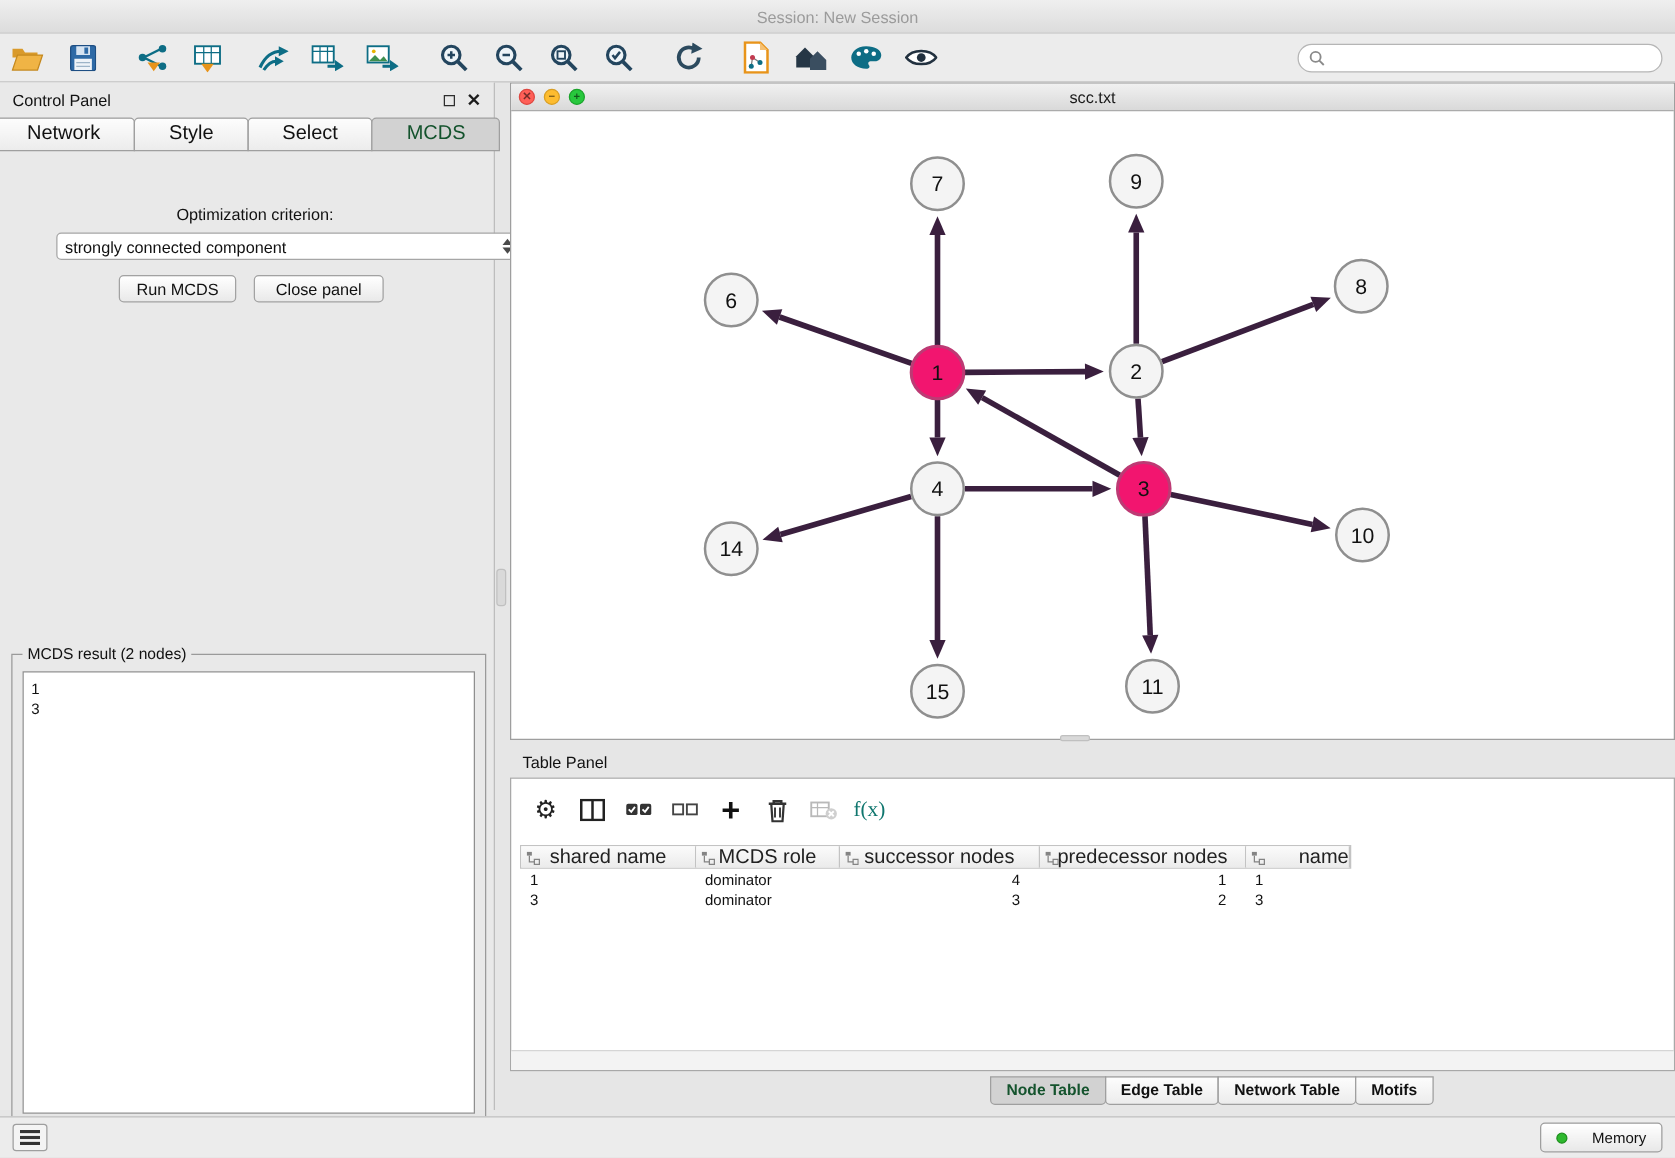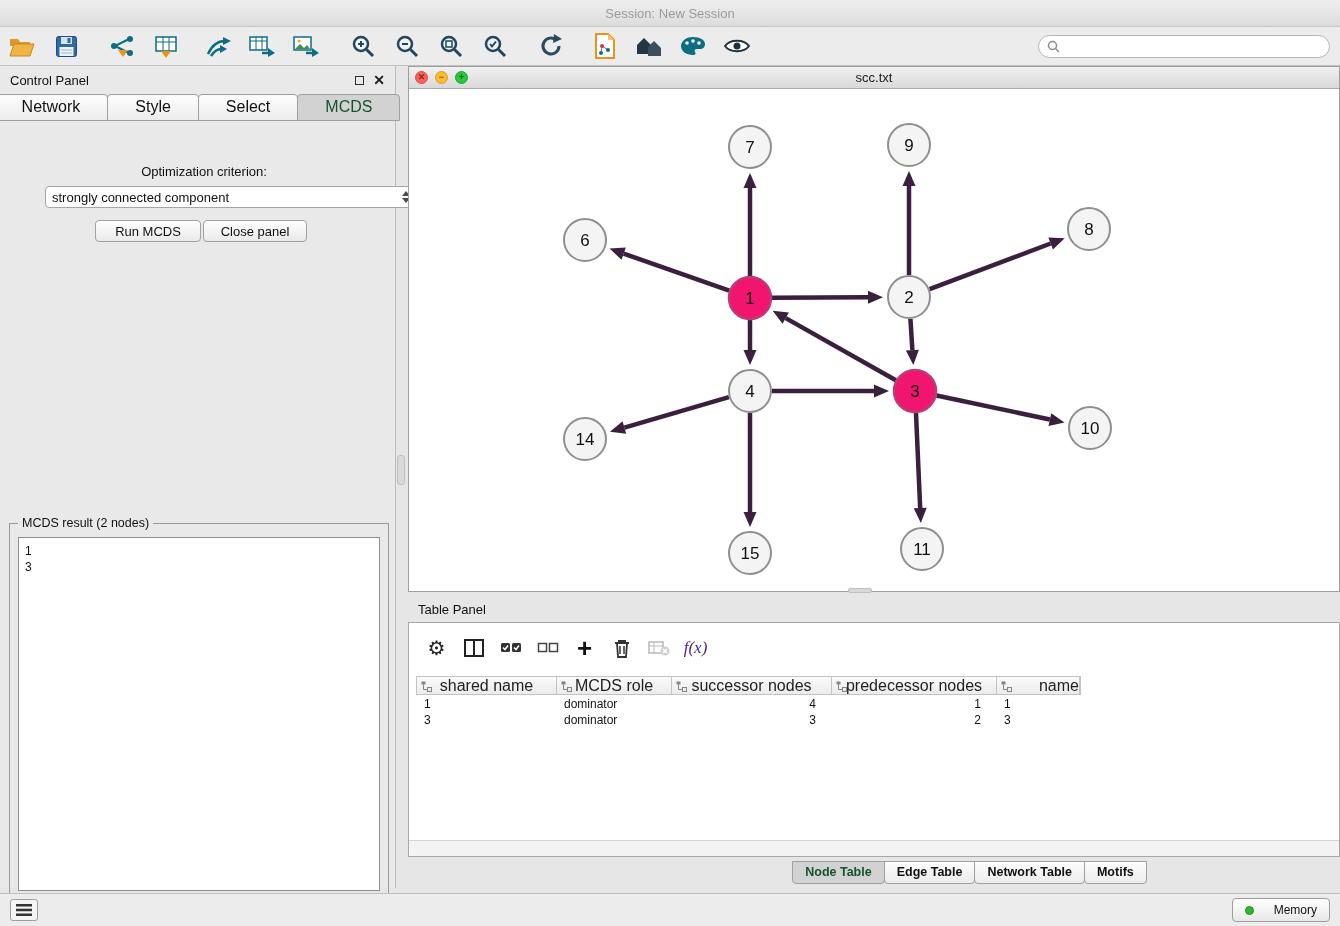--- a/index.html
+++ b/index.html
@@ -48,21 +48,21 @@
 .t-green{background:#28c83d;border:1px solid #1ba32b}
 #network-title{position:absolute;left:0;right:0;text-align:center;font-size:13px;color:#1a1a1a;pointer-events:none}
 
 
 #table-panel{position:absolute;left:408px;top:595px;width:1124px;height:293px}
 #tp-content{position:absolute;left:0;top:27px;width:932px;height:235px;background:#fff;border:1px solid #a8a8a8}
 .tp-toolbar{position:absolute;left:0;top:0;right:0;height:50px;display:flex;align-items:center;padding-left:9px}
 .tp-tool{width:37px;height:34px;display:flex;align-items:center;justify-content:center}
 .gear-glyph{font-size:20px;color:#222;line-height:1}
 .plus-glyph{font-size:26px;font-weight:bold;color:#111;line-height:1}
-.fx-glyph{font-family:"Liberation Serif",serif;font-style:italic;font-size:17px;color:#4c1d95}
+.fx-glyph{font-family:"Liberation Serif",serif;font-size:17px;color:#0f766e}
 .thead{position:absolute;top:53px;left:7px;display:flex;height:19px;border:1px solid #c3c3c3}
 .th{position:relative;display:flex;align-items:center;justify-content:center;border-right:1px solid #c3c3c3;background:linear-gradient(#fbfbfb,#ebebeb);font-size:16px;color:#222}
 .th:last-child{border-right:1px solid #c3c3c3}
 .th .tree{position:absolute;left:4px;top:4px}
 .tbody{position:absolute;top:73px;left:7px}
 .trow{display:flex;height:16px;align-items:center;font-size:12px}
 .td{height:16px;line-height:16px;padding:0 8px;overflow:hidden;white-space:nowrap}
 .a-right{text-align:right;padding-right:15px}
 .a-left{text-align:left}
 .hscroll{position:absolute;left:0;right:0;bottom:0;height:16px;background:#f3f3f3;border-top:1px solid #d5d5d5}
@@ -240,21 +240,21 @@
         <span class="tab active">MCDS</span>
       </div>
     <div id="cp-opt-label">Optimization criterion:</div>
     <div class="cp-select">
       <span>strongly connected component</span>
       <span class="sel-stepper">
           <i class="up"></i>
           <i class="down"></i>
         </span>
     </div>
-    <button class="cp-btn" style="left:95px;width:106px">Run MCDS</button>
+    <button class="cp-btn" style="left:95px;width:94px">Run MCDS</button>
     <button class="cp-btn" style="left:203px;width:104px">Close panel</button>
     <div id="mcds-result">
       <span class="legend">MCDS result (2 nodes)</span>
       <div class="result-box">
           <div>1</div>
           <div>3</div>
         </div>
     </div>
   </div>
 </div>

